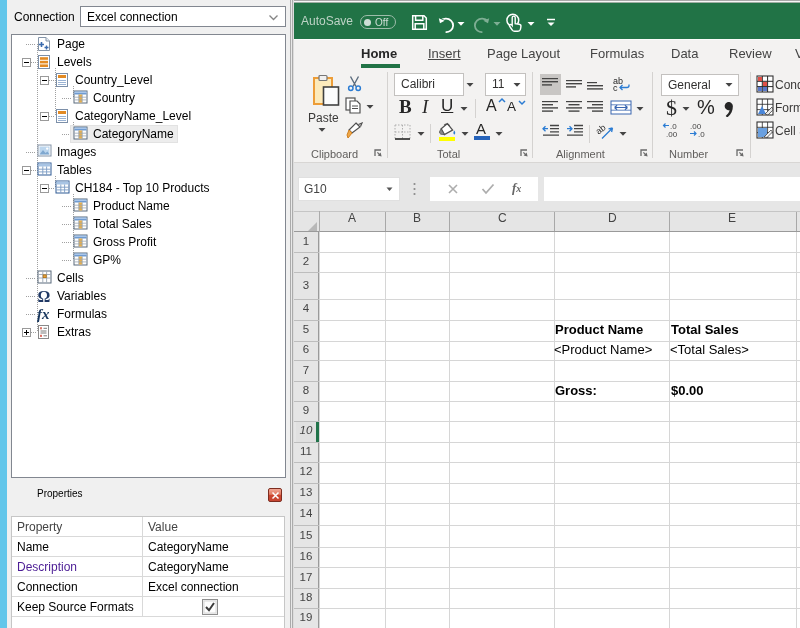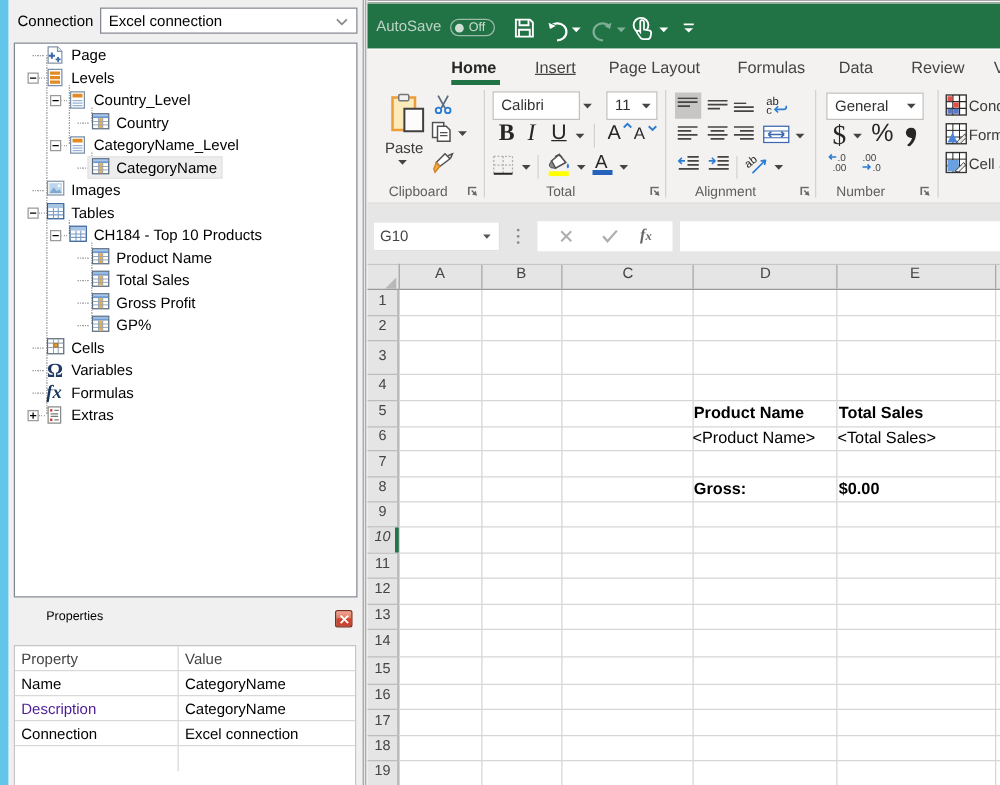--- a/index.html
+++ b/index.html
@@ -294,20 +294,30 @@
       <span class="c1" style="color:#000">Name</span>
       <span class="c2" style="color:#000">CategoryName</span>
     </div>
 <div class="prow" style="top:40px;">
       <span class="c1" style="color:#4c1d95">Description</span>
       <span class="c2" style="color:#000">CategoryName</span>
     </div>
 <div class="prow" style="top:60px;">
       <span class="c1" style="color:#000">Connection</span>
       <span class="c2" style="color:#000">Excel connection</span>
+    </div>
+<div class="prow" style="top:80px;">
+      <span class="c1" style="color:#000">Keep Source Formats</span>
+      <span style="position:absolute;left:190px;top:2px;">
+        <svg width="16" height="16" viewBox="0 0 16 16">
+          <rect x="0.5" y="0.5" width="15" height="15" fill="#f2f2f2" stroke="#8e8e8e"></rect>
+          <rect x="2" y="2" width="12" height="12" fill="#fdfdfd" stroke="#d8d8d8" stroke-width="1"></rect>
+          <path d="M4 8 L7 11.2 L12 4" stroke="#3a3a3a" stroke-width="2" fill="none"></path>
+        </svg>
+      </span>
     </div>
   </div>
 <div id="pcolsep" class="abs"></div>
 <div id="winborder" class="abs"></div>
 <div id="wtop" class="abs"></div>
 <div id="titlebar" class="abs">
     <div style="position:absolute;left:7px;top:11px;font-size:12px;color:#bed3c6;">AutoSave</div>
 <div style="position:absolute;left:66px;top:12px;width:36px;height:14px;border:1px solid #9dbcaa;border-radius:7px;">
 <div style="position:absolute;left:3px;top:2.5px;width:7px;height:7px;border-radius:50%;background:#cfdfd6;"></div>
 <span style="position:absolute;left:14px;top:1px;font-size:10px;color:#cfdfd6;">Off</span>

